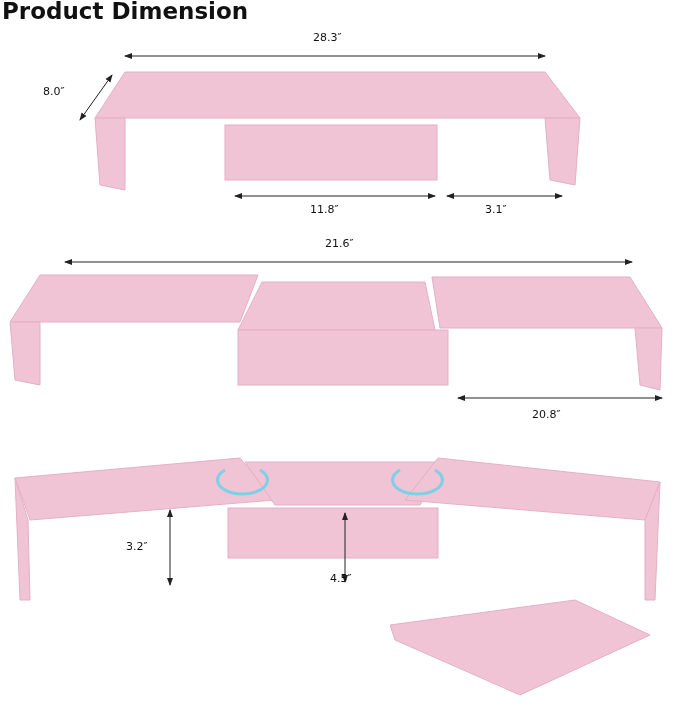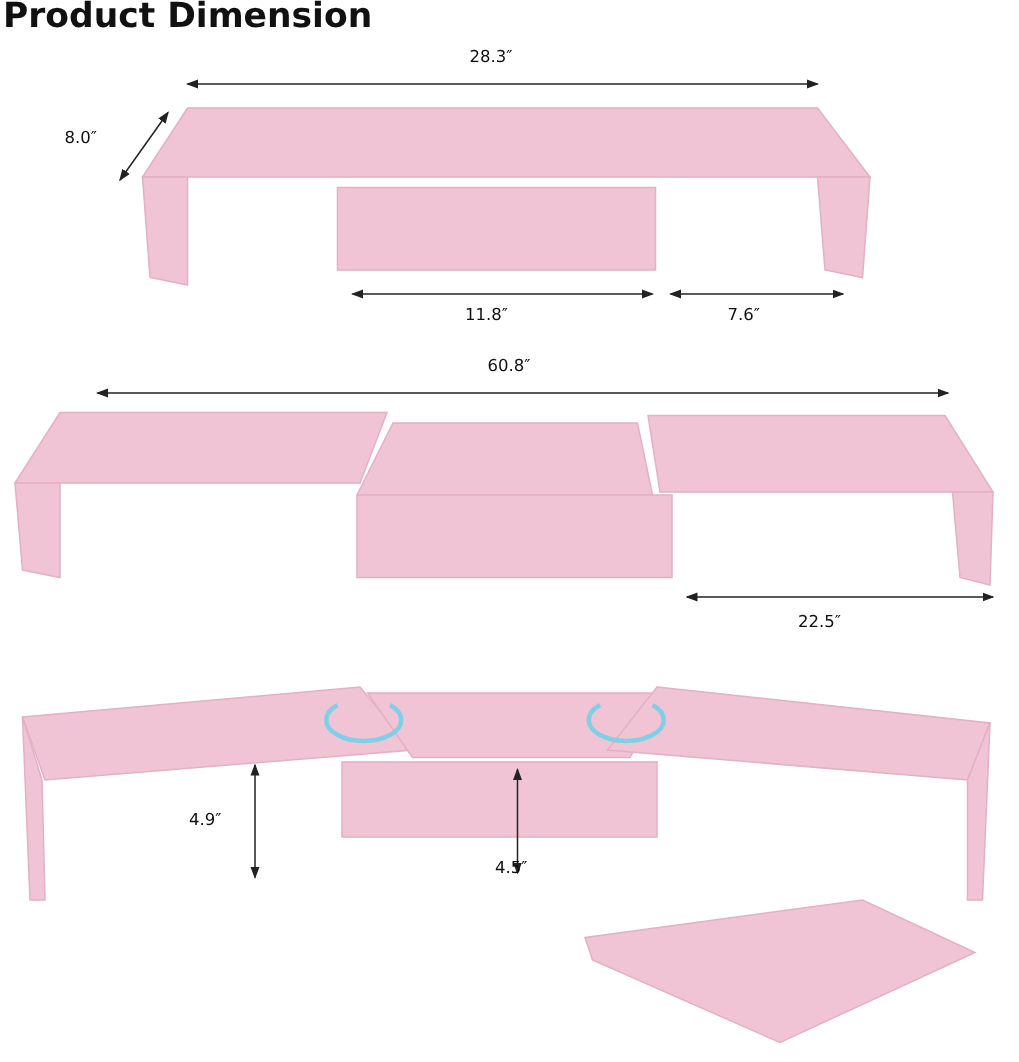--- a/index.html
+++ b/index.html
@@ -54,17 +54,17 @@
 </g>
 <g fill="none" stroke="#7fd0e6" stroke-width="3">
  <path d="M225,470 A25,14 0 1,0 260,470"></path>
  <path d="M400,470 A25,14 0 1,0 435,470"></path>
 </g>
 </svg>
 
 <div class="t lbl" style="left:313px;top:31px">28.3″</div>
 <div class="t lbl" style="left:43px;top:85px">8.0″</div>
 <div class="t lbl" style="left:310px;top:203px">11.8″</div>
-<div class="t lbl" style="left:485px;top:203px">7.6″</div>
-<div class="t lbl" style="left:325px;top:237px">60.8″</div>
-<div class="t lbl" style="left:532px;top:408px">22.5″</div>
-<div class="t lbl" style="left:126px;top:540px">4.9″</div>
+<div class="t lbl" style="left:485px;top:203px">3.1″</div>
+<div class="t lbl" style="left:325px;top:237px">21.6″</div>
+<div class="t lbl" style="left:532px;top:408px">20.8″</div>
+<div class="t lbl" style="left:126px;top:540px">3.2″</div>
 <div class="t lbl" style="left:330px;top:572px">4.5″</div>
 
 </body></html>

